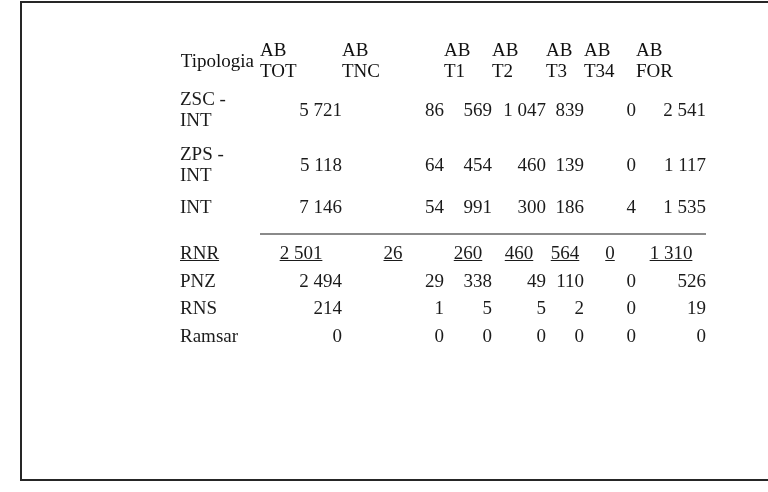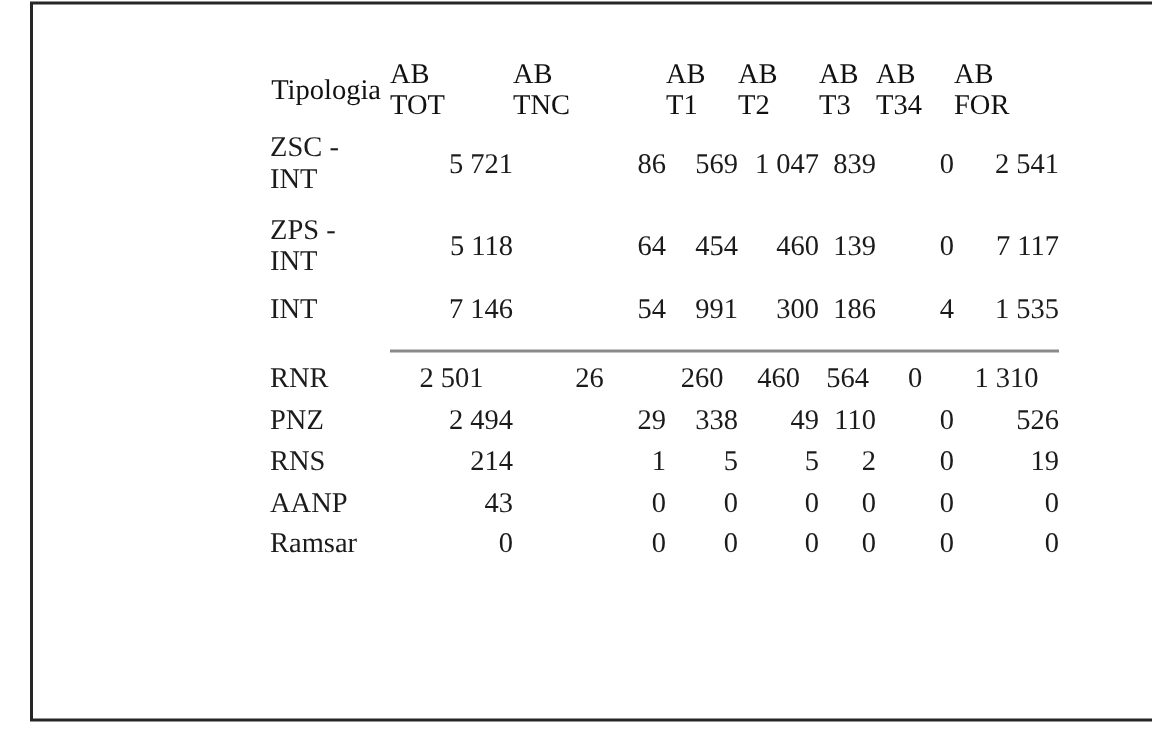--- a/index.html
+++ b/index.html
@@ -63,21 +63,21 @@
   }
   td.val {
     text-align: right;
     padding-right: 12px;
   }
   
   tbody.group-upper td { padding-top: 6px; padding-bottom: 6px; }
   tbody.group-upper tr.single td { padding-top: 4px; padding-bottom: 8px; }
   tbody.group-upper tr:last-child td { padding-bottom: 16px; }
   tbody.group-lower td { padding-top: 3px; padding-bottom: 3px; }
-  tbody.group-lower tr:first-child td { padding-top: 7px; }
+  tbody.group-lower tr:first-child td { padding-top: 7px; text-decoration: underline; }
   tbody.group-lower tr.multi td { padding-top: 4px; padding-bottom: 4px; }
   
   tbody.group-lower tr:first-child td.val {
     border-top: 2px solid #8a8a8a;
     text-align: center;
   }
 </style>
 </head>
 <body>
 
@@ -128,21 +128,21 @@
           </tr>
           <tr class="multi">
             <td class="row-label">ZPS -
 INT</td>
             <td class="val">5 118</td>
             <td class="val">64</td>
             <td class="val">454</td>
             <td class="val">460</td>
             <td class="val">139</td>
             <td class="val">0</td>
-            <td class="val">7 117</td>
+            <td class="val">1 117</td>
           </tr>
           <tr class="single">
             <td class="row-label">INT</td>
             <td class="val">7 146</td>
             <td class="val">54</td>
             <td class="val">991</td>
             <td class="val">300</td>
             <td class="val">186</td>
             <td class="val">4</td>
             <td class="val">1 535</td>
@@ -173,30 +173,20 @@
             <td class="row-label">RNS</td>
             <td class="val">214</td>
             <td class="val">1</td>
             <td class="val">5</td>
             <td class="val">5</td>
             <td class="val">2</td>
             <td class="val">0</td>
             <td class="val">19</td>
           </tr>
           <tr class="single">
-            <td class="row-label">AANP</td>
-            <td class="val">43</td>
-            <td class="val">0</td>
-            <td class="val">0</td>
-            <td class="val">0</td>
-            <td class="val">0</td>
-            <td class="val">0</td>
-            <td class="val">0</td>
-          </tr>
-          <tr class="single">
             <td class="row-label">Ramsar</td>
             <td class="val">0</td>
             <td class="val">0</td>
             <td class="val">0</td>
             <td class="val">0</td>
             <td class="val">0</td>
             <td class="val">0</td>
             <td class="val">0</td>
           </tr>
         </tbody>

